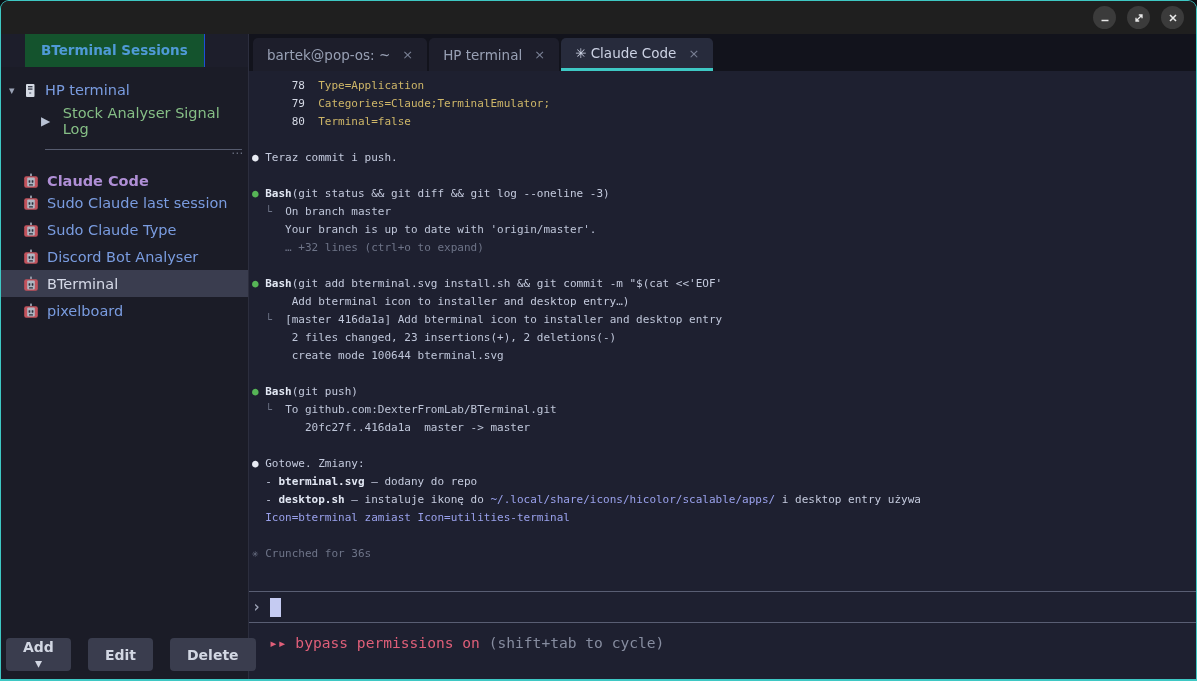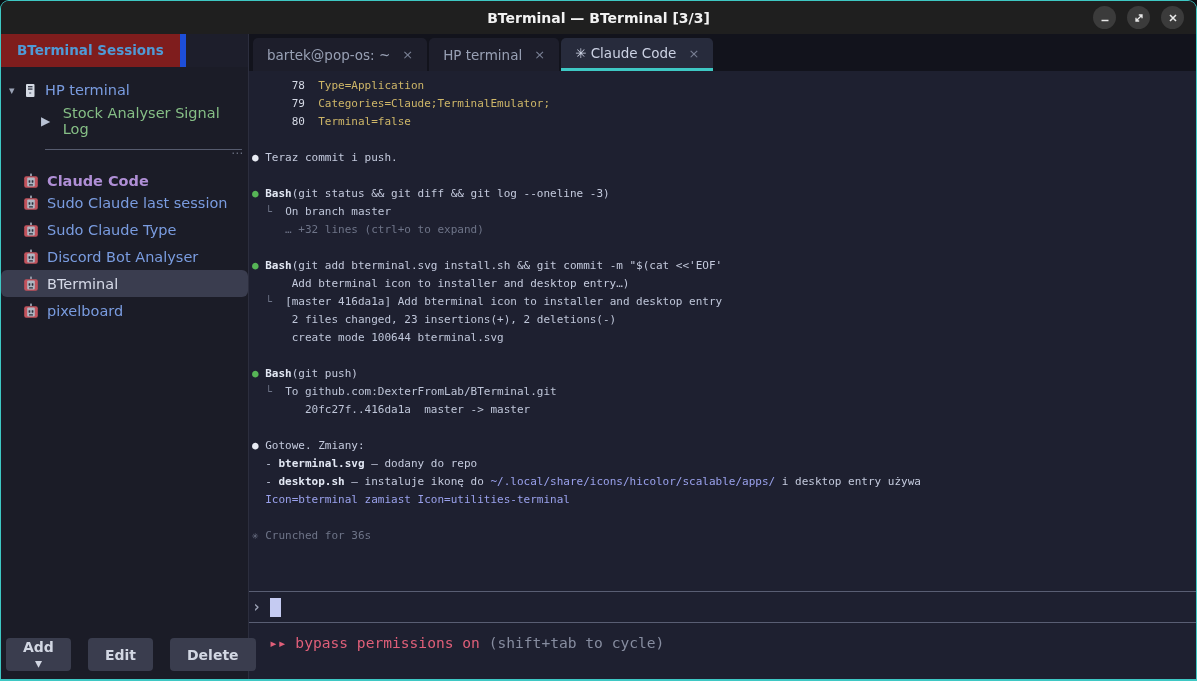--- a/index.html
+++ b/index.html
@@ -30,40 +30,40 @@
   
   .main { flex:1; display:flex; min-height:0; }
   
   .sidebar {
     width:248px; flex:0 0 248px; background:#1b1c27;
     border-right:1px solid #2c2e3e; display:flex; flex-direction:column;
     position:relative;
   }
   .sb-header-row { height:33px; background:#1d1e2b; display:flex; }
   .sb-header {
-    background:#7f1d1d; color:#4f9ad6; font-weight:bold; font-size:13.5px;
-    padding:0 16px; line-height:33px; border-right:6px solid #1d4ed8;
+    background:#14532d; color:#4f9ad6; font-weight:bold; font-size:13.5px;
+    padding:0 16px; line-height:33px; border-right:1px solid #1d4ed8;margin-left:24px;
   }
   .sb-tree { padding-top:10px; }
   .tree-row { display:flex; align-items:center; height:26px; padding-left:8px; font-size:14.5px; cursor:pointer; }
   .tree-row .expander { color:#9aa2b5; font-size:11px; width:16px; }
   .tree-row.parent { color:#7a9ce0; }
   .tree-row.child { color:#86bf86; padding-left:40px; height:28px; margin-top:4px; }
   .tree-row.child .expander { color:#b9c2d4; font-size:12px; width:22px; }
   .pc-icon { margin-right:9px; display:inline-flex; }
   .sb-divider { margin:14px 6px 6px 44px; border-top:1px solid #565b6e; position:relative; }
   .sb-divider .dots { position:absolute; right:-2px; top:-4px; color:#6b7080; font-size:12px; letter-spacing:1px; cursor:pointer; }
   .sb-list { margin-top:6px; }
   .sb-item {
     display:flex; align-items:center; height:27px; padding-left:22px;
     font-size:14.5px; cursor:pointer; color:#7a9ce0;
   }
   .sb-item .robot { margin-right:8px; display:inline-flex; flex:0 0 auto; }
   .sb-item.purple { color:#b08fd6; font-weight:bold;align-items:flex-end; }
-  .sb-item.selected { background:#3a3d4f; color:#d6dae8;border-radius:6px; }
+  .sb-item.selected { background:#3a3d4f; color:#d6dae8; }
   .sb-buttons {
     position:absolute; bottom:8px; left:5px; right:5px;
     display:flex; gap:17px;
   }
   .sb-btn {
     background:#3a3d4e; color:#d2d7e3; font-weight:bold; font-size:14px;
     border:none; border-radius:4px; height:33px; padding:0 17px; cursor:pointer;
     font-family:"DejaVu Sans","Liberation Sans",sans-serif;
   }
   
@@ -106,21 +106,20 @@
   }
   .st-red { color:#e05f79; }
   .st-hint { color:#878da0; }
 </style>
 </head>
 <body>
 
 <div class="window">
 
   <div class="titlebar">
-    <div class="title">BTerminal — BTerminal [3/3]</div>
     <div class="win-btns">
       <div class="win-btn">
         <svg width="12" height="12">
             <path d="M2.5 8.5 H9.5" stroke="#e8e8e8" stroke-width="1.6" fill="none"></path>
           </svg>
       </div>
       <div class="win-btn">
         <svg width="12" height="12">
             <path d="M3.2 8.8 L8.8 3.2 M5.8 3 h3.2 v3.2 M3 5.8 v3.2 h3.2" stroke="#e8e8e8" stroke-width="1.3" fill="none"></path>
           </svg>
@@ -268,20 +267,21 @@
 
       <div class="term-out">
           <div class="tline"><span class="s-ln">      78  </span><span class="s-code">Type=Application</span></div>
           <div class="tline"><span class="s-ln">      79  </span><span class="s-code">Categories=Claude;TerminalEmulator;</span></div>
           <div class="tline"><span class="s-ln">      80  </span><span class="s-code">Terminal=false</span></div>
           <div class="tline">&nbsp;</div>
           <div class="tline"><span class="s-wb">●</span><span class="s-t"> Teraz commit i push.</span></div>
           <div class="tline">&nbsp;</div>
           <div class="tline"><span class="s-gb">●</span><span class="s-b"> Bash</span><span class="s-t">(git status &amp;&amp; git diff &amp;&amp; git log --oneline -3)</span></div>
           <div class="tline"><span class="s-dim">  └  </span><span class="s-out">On branch master</span></div>
+          <div class="tline"><span class="s-out">     Your branch is up to date with 'origin/master'.</span></div>
           <div class="tline"><span class="s-dim">     … +32 lines (ctrl+o to expand)</span></div>
           <div class="tline">&nbsp;</div>
           <div class="tline"><span class="s-gb">●</span><span class="s-b"> Bash</span><span class="s-t">(git add bterminal.svg install.sh &amp;&amp; git commit -m "$(cat &lt;&lt;'EOF'</span></div>
           <div class="tline"><span class="s-t">      Add bterminal icon to installer and desktop entry…)</span></div>
           <div class="tline"><span class="s-dim">  └  </span><span class="s-out">[master 416da1a] Add bterminal icon to installer and desktop entry</span></div>
           <div class="tline"><span class="s-out">      2 files changed, 23 insertions(+), 2 deletions(-)</span></div>
           <div class="tline"><span class="s-out">      create mode 100644 bterminal.svg</span></div>
           <div class="tline">&nbsp;</div>
           <div class="tline"><span class="s-gb">●</span><span class="s-b"> Bash</span><span class="s-t">(git push)</span></div>
           <div class="tline"><span class="s-dim">  └  </span><span class="s-out">To github.com:DexterFromLab/BTerminal.git</span></div>

